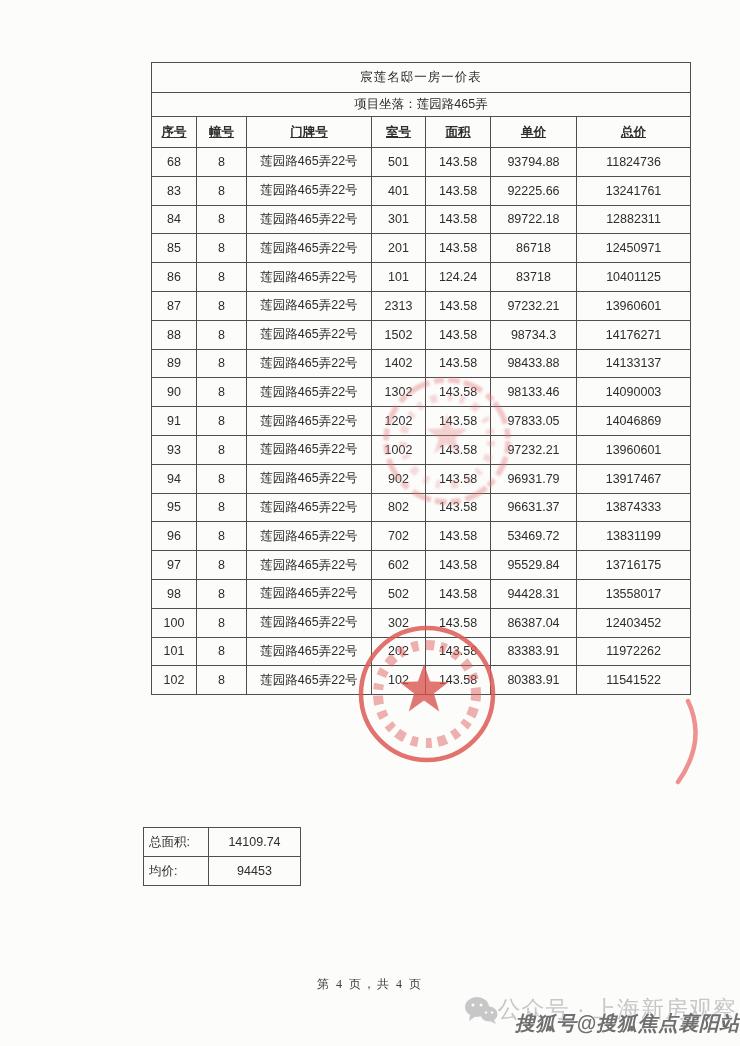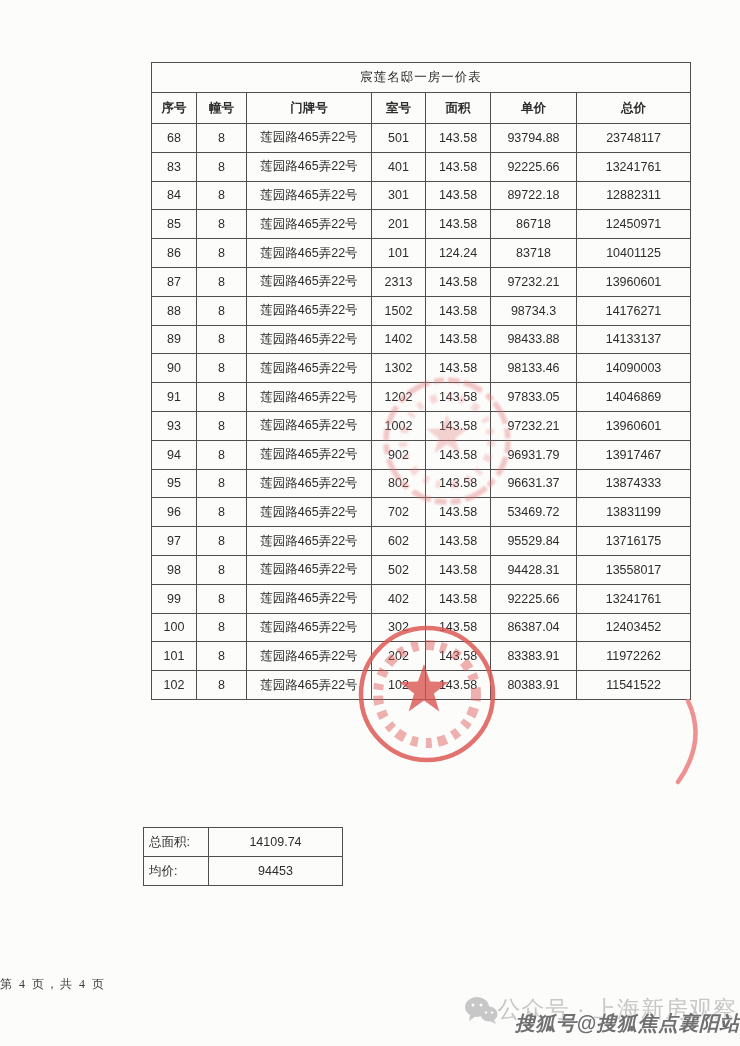--- a/index.html
+++ b/index.html
@@ -13,33 +13,33 @@
   .doc-table {
     position:absolute; left:103px; top:62px; width:539px;
     border-collapse:collapse; table-layout:fixed;margin-left:48px;
   }
   .doc-table th, .doc-table td {
     border:1px solid #4e4e4e; text-align:center; padding:0;
     font-size:12.5px; font-weight:normal; overflow:hidden; white-space:nowrap;
   }
   .title-cell   { font-size:17px; font-weight:bold; height:29px; letter-spacing:1px; }
   .project-cell { font-size:13px; font-weight:bold; text-align:left; padding:0 0 0 5px; height:23px; }
-  .head-row th  { font-weight:bold; height:30px; }
+  .head-row th  { font-weight:bold; height:30px;text-decoration:underline; }
   .doc-table tbody tr { height:28.8px; }
   
   .sum-table {
-    position:absolute; left:143px; top:827px; width:200px;
+    position:absolute; left:143px; top:827px; width:158px;
     border-collapse:collapse; table-layout:fixed;
   }
   .sum-table td { border:1px solid #4e4e4e; font-size:12.5px; height:28px; padding:0; }
   .sum-label { width:59px; text-align:left; padding-left:5px !important; }
   .sum-value { text-align:center; }
   
   .page-footer {
-    position:absolute; top:976px; left:0; width:740px; 
+    position:absolute; top:976px; left:0; width:740px; text-align:center;
     font-family:"Liberation Serif","DejaVu Serif",serif;
     font-size:12px; color:#3c3c3c; letter-spacing:2px;
   }
   .wm-line1 {
     position:absolute; top:994px; right:3px;
     display:flex; align-items:center; gap:0;
     color:#c7c7c7; font-size:23px; white-space:nowrap; letter-spacing:1px;
   }
   .wm-line2 {
     position:absolute; top:1010px; right:0px;
@@ -58,39 +58,42 @@
       <col style="width:125px">
     <col style="width:54px">
       <col style="width:65px">
       <col style="width:86px">
     <col style="width:114px">
   </colgroup>
   <thead>
     <tr>
       <th class="title-cell" colspan="7">宸莲名邸一房一价表</th>
     </tr>
+    <tr>
+      <th class="project-cell" colspan="7">项目坐落：莲园路465弄</th>
+    </tr>
     <tr class="head-row">
       <th>序号</th>
       <th>幢号</th>
       <th>门牌号</th>
       <th>室号</th>
       <th>面积</th>
       <th>单价</th>
       <th>总价</th>
     </tr>
   </thead>
   <tbody>
       <tr>
         <td>68</td>
         <td>8</td>
         <td>莲园路465弄22号</td>
         <td>501</td>
         <td>143.58</td>
         <td>93794.88</td>
-        <td>23748117</td>
+        <td>11824736</td>
       </tr>
       <tr>
         <td>83</td>
         <td>8</td>
         <td>莲园路465弄22号</td>
         <td>401</td>
         <td>143.58</td>
         <td>92225.66</td>
         <td>13241761</td>
       </tr>
@@ -212,29 +215,20 @@
         <td>13716175</td>
       </tr>
       <tr>
         <td>98</td>
         <td>8</td>
         <td>莲园路465弄22号</td>
         <td>502</td>
         <td>143.58</td>
         <td>94428.31</td>
         <td>13558017</td>
-      </tr>
-      <tr>
-        <td>99</td>
-        <td>8</td>
-        <td>莲园路465弄22号</td>
-        <td>402</td>
-        <td>143.58</td>
-        <td>92225.66</td>
-        <td>13241761</td>
       </tr>
       <tr>
         <td>100</td>
         <td>8</td>
         <td>莲园路465弄22号</td>
         <td>302</td>
         <td>143.58</td>
         <td>86387.04</td>
         <td>12403452</td>
       </tr>

